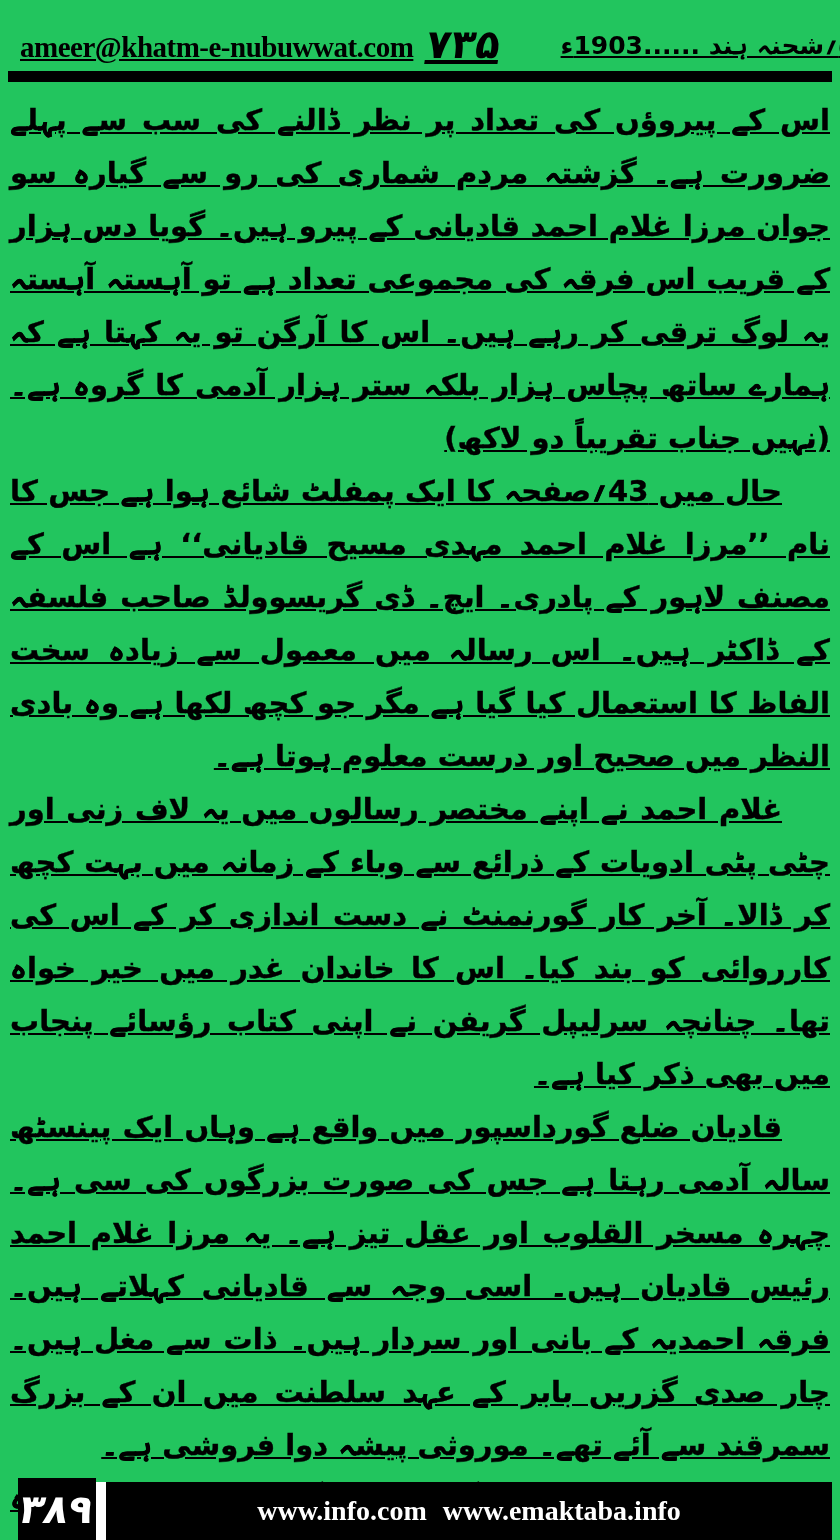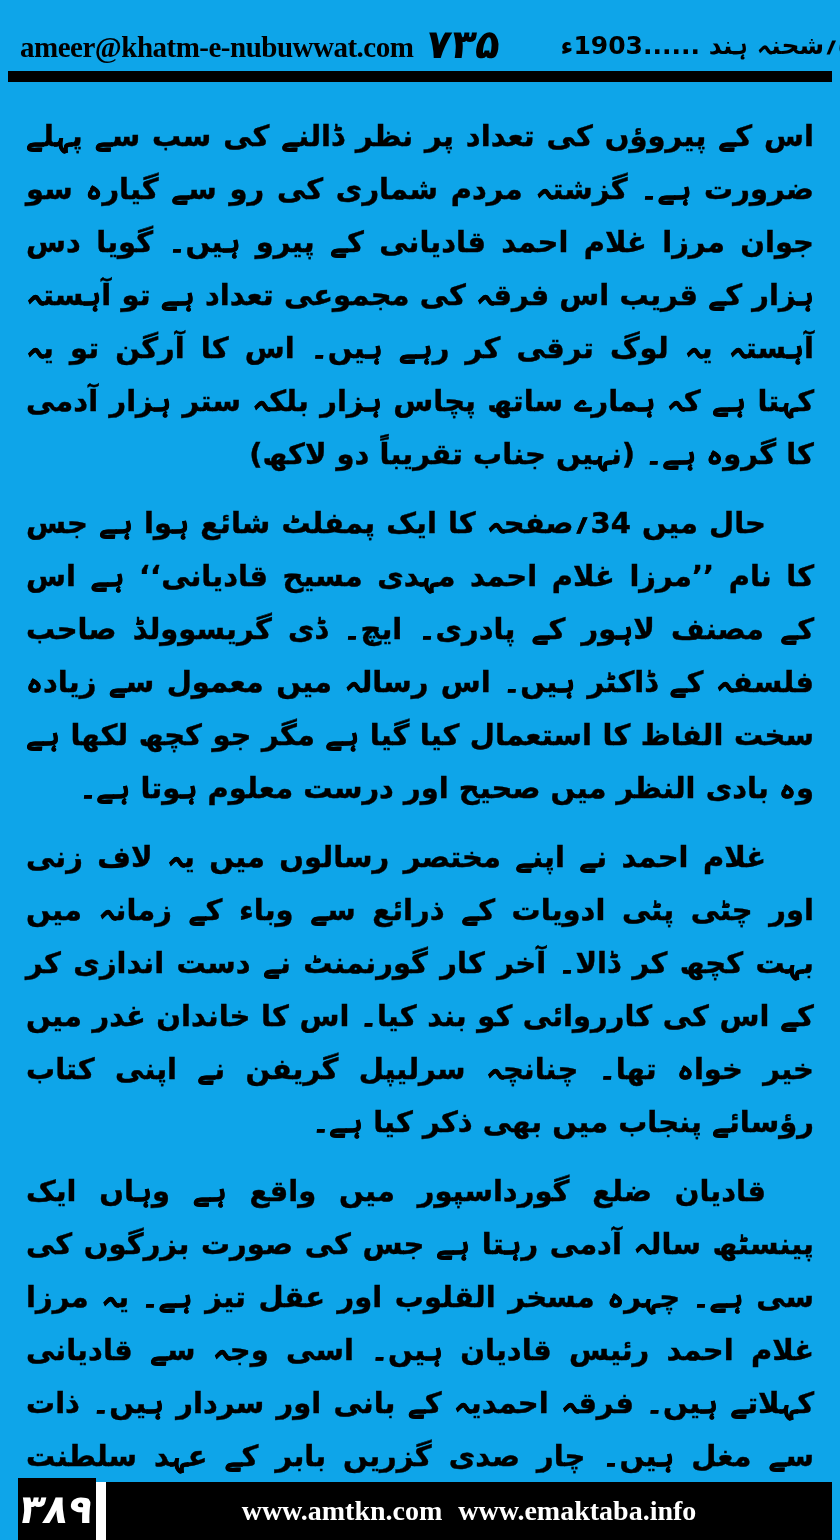--- a/index.html
+++ b/index.html
@@ -2,22 +2,23 @@
 <html lang="ur"><head>
 <meta charset="utf-8">
 <style>
   html, body { margin: 0; padding: 0; }
   body { width: 840px; height: 1540px; background: #ffffff; overflow: hidden; }
 
   .page {
     position: relative;
     width: 840px;
     height: 1540px;
-    background: #0ea5e9;
+    background: #22c55e;
     color: #000000;
+    text-decoration: underline;
   }
 
   
   .header {
     display: flex;
     align-items: flex-end;
     justify-content: space-between;
     padding: 14px 8px 0 20px;
     height: 50px;
   }
@@ -58,21 +59,21 @@
     direction: rtl;
     text-align: justify;
     font-family: "DejaVu Sans", sans-serif;
     font-weight: bold;
     font-size: 29px;
     line-height: 53px;
     color: #000000;
     padding: 12px 10px 0 10px;
     -webkit-text-stroke: 0.4px #000;
   }
-  .content p { margin: 16px; }
+  .content p { margin: 0; }
   .content p.indent { text-indent: 48px; }
 
   
   .footer {
     position: absolute;
     left: 0;
     right: 0;
     bottom: 0;
     height: 62px;
     display: flex;
@@ -118,31 +119,31 @@
   <div class="header">
     <span class="header-email">ameer@khatm-e-nubuwwat.com</span>
     <span class="header-pagenum">۷۳۵</span>
     <span class="header-title">اختساب جلدے؍۵؍شحنہ ہند ......1903ء</span>
   </div>
 
   <div class="rule"></div>
 
   <div class="content">
     <p class="para">اس کے پیروؤں کی تعداد پر نظر ڈالنے کی سب سے پہلے ضرورت ہے۔ گزشتہ مردم شماری کی رو سے گیارہ سو جوان مرزا غلام احمد قادیانی کے پیرو ہیں۔ گویا دس ہزار کے قریب اس فرقہ کی مجموعی تعداد ہے تو آہستہ آہستہ یہ لوگ ترقی کر رہے ہیں۔ اس کا آرگن تو یہ کہتا ہے کہ ہمارے ساتھ پچاس ہزار بلکہ ستر ہزار آدمی کا گروہ ہے۔ (نہیں جناب تقریباً دو لاکھ)</p>
-    <p class="para indent">حال میں 34؍صفحہ کا ایک پمفلٹ شائع ہوا ہے جس کا نام ’’مرزا غلام احمد مہدی مسیح قادیانی‘‘ ہے اس کے مصنف لاہور کے پادری۔ ایچ۔ ڈی گریسوولڈ صاحب فلسفہ کے ڈاکٹر ہیں۔ اس رسالہ میں معمول سے زیادہ سخت الفاظ کا استعمال کیا گیا ہے مگر جو کچھ لکھا ہے وہ بادی النظر میں صحیح اور درست معلوم ہوتا ہے۔</p>
+    <p class="para indent">حال میں 43؍صفحہ کا ایک پمفلٹ شائع ہوا ہے جس کا نام ’’مرزا غلام احمد مہدی مسیح قادیانی‘‘ ہے اس کے مصنف لاہور کے پادری۔ ایچ۔ ڈی گریسوولڈ صاحب فلسفہ کے ڈاکٹر ہیں۔ اس رسالہ میں معمول سے زیادہ سخت الفاظ کا استعمال کیا گیا ہے مگر جو کچھ لکھا ہے وہ بادی النظر میں صحیح اور درست معلوم ہوتا ہے۔</p>
     <p class="para indent">غلام احمد نے اپنے مختصر رسالوں میں یہ لاف زنی اور چٹی پٹی ادویات کے ذرائع سے وباء کے زمانہ میں بہت کچھ کر ڈالا۔ آخر کار گورنمنٹ نے دست اندازی کر کے اس کی کارروائی کو بند کیا۔ اس کا خاندان غدر میں خیر خواہ تھا۔ چنانچہ سرلیپل گریفن نے اپنی کتاب رؤسائے پنجاب میں بھی ذکر کیا ہے۔</p>
     <p class="para indent">قادیان ضلع گورداسپور میں واقع ہے وہاں ایک پینسٹھ سالہ آدمی رہتا ہے جس کی صورت بزرگوں کی سی ہے۔ چہرہ مسخر القلوب اور عقل تیز ہے۔ یہ مرزا غلام احمد رئیس قادیان ہیں۔ اسی وجہ سے قادیانی کہلاتے ہیں۔ فرقہ احمدیہ کے بانی اور سردار ہیں۔ ذات سے مغل ہیں۔ چار صدی گزریں بابر کے عہد سلطنت میں ان کے بزرگ سمرقند سے آئے تھے۔ موروثی پیشہ دوا فروشی ہے۔</p>
     <p class="para">یہ دعویٰ کرتا ہے کہ میں گورنمنٹ انگلشیہ کا بڑا خیر خواہ ہوں۔ مگر یہ دعویٰ بالکل تسلیم نہیں کیا جاتا۔ یہ کہتا ہے کہ میرا فتویٰ جہاد کے خلاف ہے۔ پانچ سال ہوئے سر سیکورتھ ینگ کو ایک میموریل میں اس نے لکھا تھا کہ جہاد کے مسلمہ مسئلہ سے انکار کرنا ہی مجھ کو مسیح موعود اور مہدی مان لینا ہے۔</p>
 
   </div>
 
   <div class="footer">
     <div class="footer-pagenum">
       <span>۳۸۹</span>
     </div>
     <div class="footer-gap"></div>
     <div class="footer-links">
-      <span>www.amtkn.com</span>
+      <span>www.info.com</span>
       <span>www.emaktaba.info</span>
     </div>
   </div>
 
 </div>
 
 </body></html>

